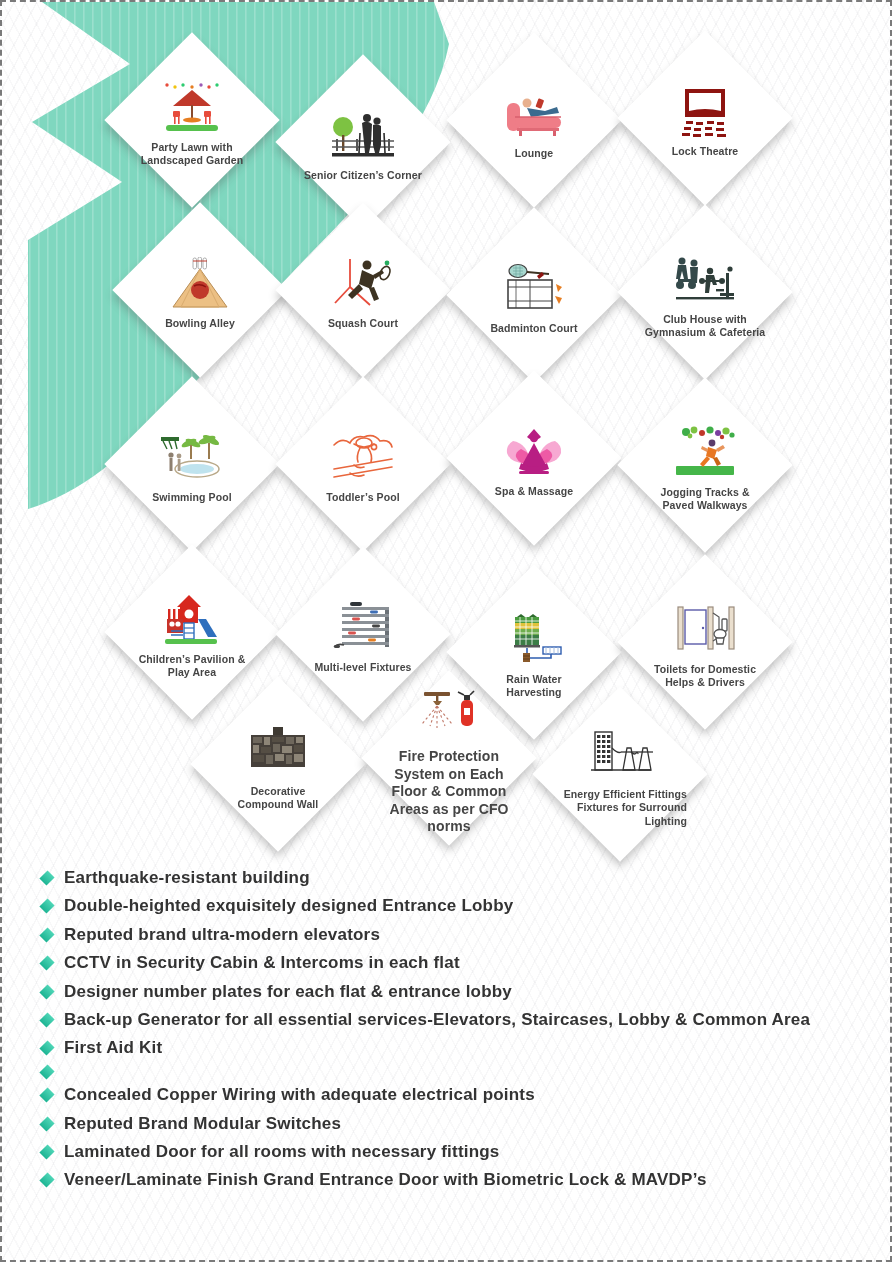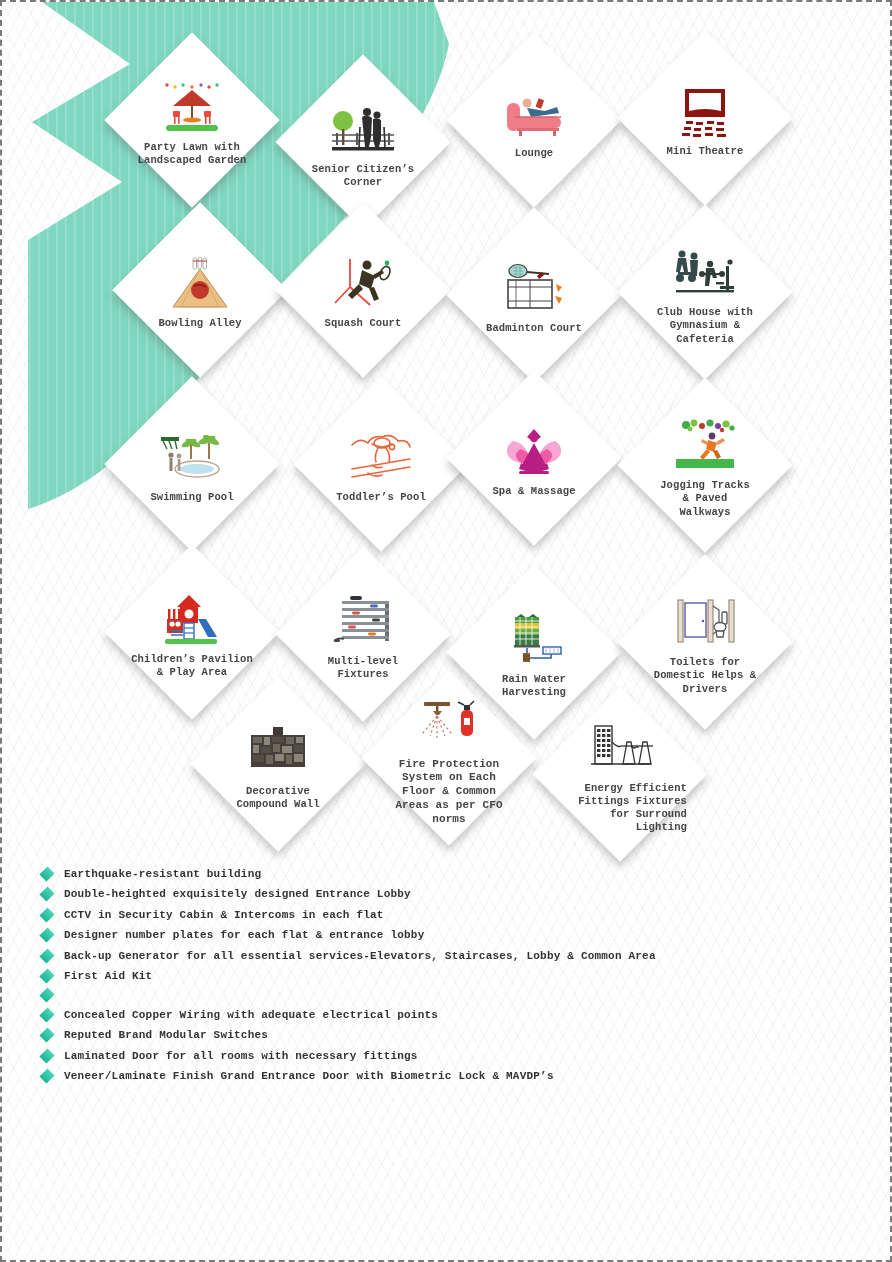--- a/index.html
+++ b/index.html
@@ -1,19 +1,19 @@
 <!DOCTYPE html>
 <html style="--teal-bullet: #1db493; --teal-bullet-light: #4fd6b7;"><head>
 <meta charset="utf-8">
 <style>
   html,body{margin:0;padding:0;background:#fff;}
   .page{
     position:relative;width:892px;height:1262px;box-sizing:border-box;
     border:2px dashed #7a7a7a;overflow:hidden;
-    font-family:Liberation Mono, monospace;
+    font-family:Liberation Sans, sans-serif;
     background-color:#ffffff;
     background-image:
       repeating-linear-gradient(118deg, rgba(110,110,125,0.055) 0 1.5px, transparent 1.5px 10px),
       repeating-linear-gradient(62deg, rgba(110,110,125,0.045) 0 1.5px, transparent 1.5px 10px);
   }
   .swoosh{position:absolute;left:0;top:0;z-index:1;}
   .tiles{position:absolute;inset:0;z-index:2;}
   .tile{position:absolute;width:176px;height:176px;transform:translate(-50%,-50%);}
   .tile::before{
     content:"";position:absolute;inset:26px;background:#fff;transform:rotate(45deg);
@@ -23,29 +23,29 @@
     position:relative;width:100%;height:100%;display:flex;flex-direction:column;
     align-items:center;justify-content:center;text-align:center;padding-top:6px;box-sizing:border-box;
   }
   .tile-icon{height:58px;display:flex;align-items:flex-end;justify-content:center;margin-bottom:4px;}
   .tile-label{
     font-size:10.5px;font-weight:bold;color:#454545;line-height:1.25;
     max-width:128px;letter-spacing:.1px;
   }
   .tile--narrow-label .tile-label{max-width:92px;}
   .tile--wide-label .tile-label{max-width:134px;text-align:right;}
-  .tile--small-label .tile-label{font-size:11px;max-width:126px;}
+  .tile--small-label .tile-label{font-size:14px;max-width:126px;}
   .features{position:absolute;left:38px;top:866px;z-index:2;list-style:none;margin:0;padding:0;}
   .feature{display:flex;align-items:center;margin-bottom:8.4px;}
   .bullet{
     width:10px;height:10px;margin:0 12px 0 2px;flex:0 0 auto;
     background:linear-gradient(180deg,var(--teal-bullet-light,#4fd6b7),var(--teal-bullet,#1db493));
     transform:rotate(45deg) scaleY(1.15);
   }
-  .feature-text{font-size:11px;font-weight:600;color:#333;letter-spacing:.2px;white-space:nowrap;text-align:center;}
+  .feature-text{font-size:17px;font-weight:600;color:#333;letter-spacing:.2px;white-space:nowrap;text-align:center;}
   svg{display:block;}
 </style>
 </head>
 <body>
 
 <div class="page">
 
   <svg class="swoosh" width="470" height="530" viewBox="0 0 470 530">
     <defs>
       <pattern id="tealstripes" patternUnits="userSpaceOnUse" width="9" height="9">
@@ -145,21 +145,21 @@
                 <rect x="22" y="43" width="7" height="3"></rect>
                 <rect x="33" y="42" width="7" height="3"></rect>
                 <rect x="44" y="43" width="8" height="3"></rect>
               <rect x="10" y="48" width="8" height="3"></rect>
                 <rect x="21" y="49" width="8" height="3"></rect>
                 <rect x="33" y="48" width="8" height="3"></rect>
                 <rect x="45" y="49" width="9" height="3"></rect>
             </g>
           </svg>
         </div>
-        <div class="tile-label">Mini Theatre</div>
+        <div class="tile-label">Lock Theatre</div>
       </div>
     </div>
 
     <div class="tile" style="left:198px;top:288px;">
       <div class="tile-inner">
         <div class="tile-icon">
           <svg width="66" height="56" viewBox="0 0 66 56">
             <g>
               <rect x="26" y="1" width="3.5" height="11" rx="1.7" fill="#fff" stroke="#999" stroke-width="0.8"></rect>
               <rect x="31" y="0" width="3.5" height="12" rx="1.7" fill="#fff" stroke="#999" stroke-width="0.8"></rect>
@@ -269,21 +269,21 @@
             <circle cx="12" cy="24" r="2.6" fill="#8d7f6f"></circle>
               <rect x="10.5" y="27" width="3" height="13" fill="#8d7f6f"></rect>
             <circle cx="20" cy="25" r="2.4" fill="#a99a87"></circle>
               <rect x="18.7" y="28" width="2.8" height="12" fill="#a99a87"></rect>
           </svg>
         </div>
         <div class="tile-label">Swimming Pool</div>
       </div>
     </div>
 
-    <div class="tile" style="left:379px;top:462px;">
+    <div class="tile" style="left:361px;top:462px;">
       <div class="tile-inner">
         <div class="tile-icon">
           <svg width="66" height="56" viewBox="0 0 66 56">
             <g fill="none" stroke="#e8663c" stroke-width="1.6" stroke-linecap="round">
               <path d="M4,14 q8,-8 16,-2 q4,-8 14,-6 q10,-4 16,4 q10,-2 12,6"></path>
               <ellipse cx="34" cy="12" rx="8" ry="5"></ellipse>
               <path d="M24,13 q10,6 20,0"></path>
               <path d="M30,17 q-4,8 -2,14 M38,17 q5,7 3,14"></path>
               <path d="M4,38 L62,28"></path>
               <path d="M4,46 L62,36"></path>
@@ -554,20 +554,24 @@
     <li class="feature">
         <span class="bullet"></span>
         <span class="feature-text">Earthquake-resistant building</span>
       </li>
     <li class="feature">
         <span class="bullet"></span>
         <span class="feature-text">Double-heighted exquisitely designed Entrance Lobby</span>
       </li>
     <li class="feature">
         <span class="bullet"></span>
+        <span class="feature-text">Reputed brand ultra-modern elevators</span>
+      </li>
+    <li class="feature">
+        <span class="bullet"></span>
         <span class="feature-text">CCTV in Security Cabin &amp; Intercoms in each flat</span>
       </li>
     <li class="feature">
         <span class="bullet"></span>
         <span class="feature-text">Designer number plates for each flat &amp; entrance lobby</span>
       </li>
     <li class="feature">
         <span class="bullet"></span>
         <span class="feature-text">Back-up Generator for all essential services-Elevators, Staircases, Lobby &amp; Common Area</span>
       </li>

